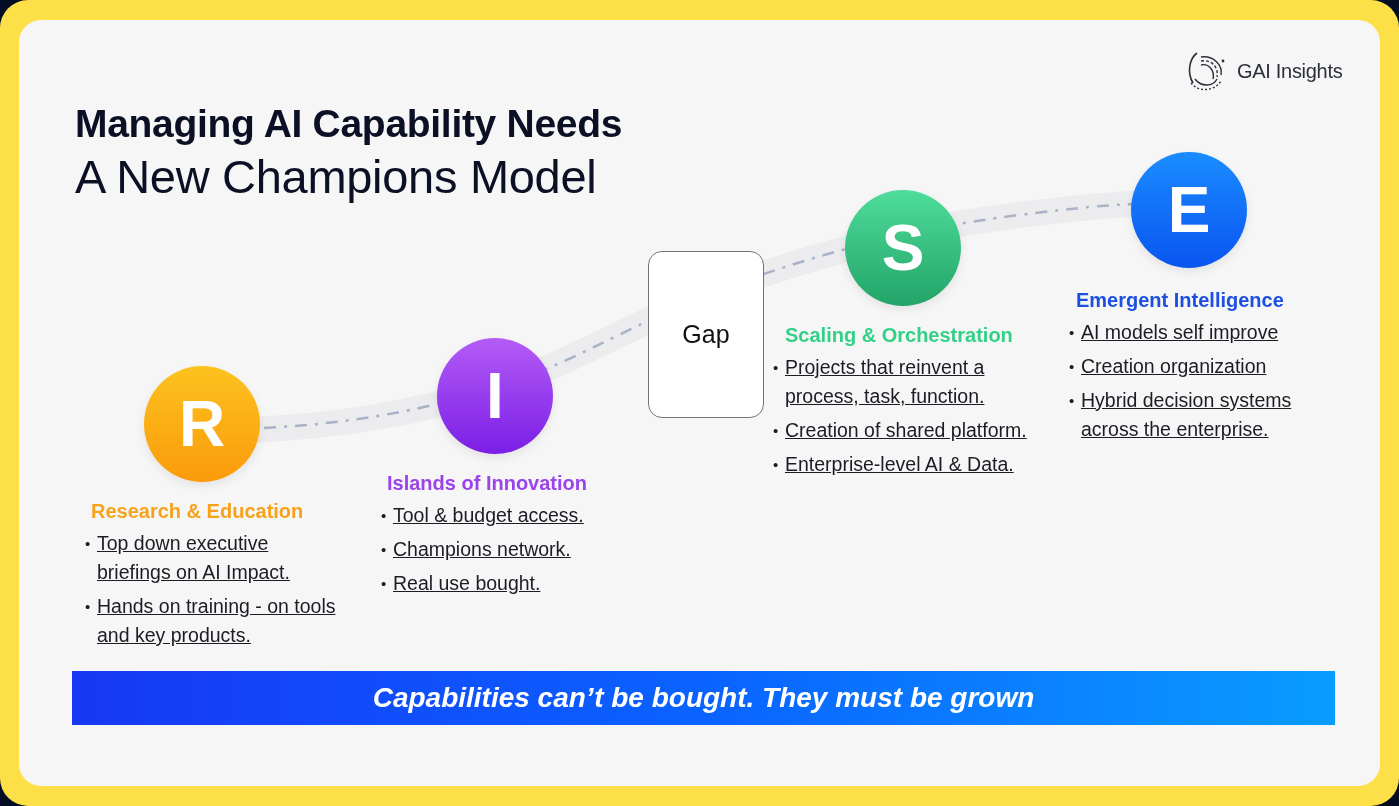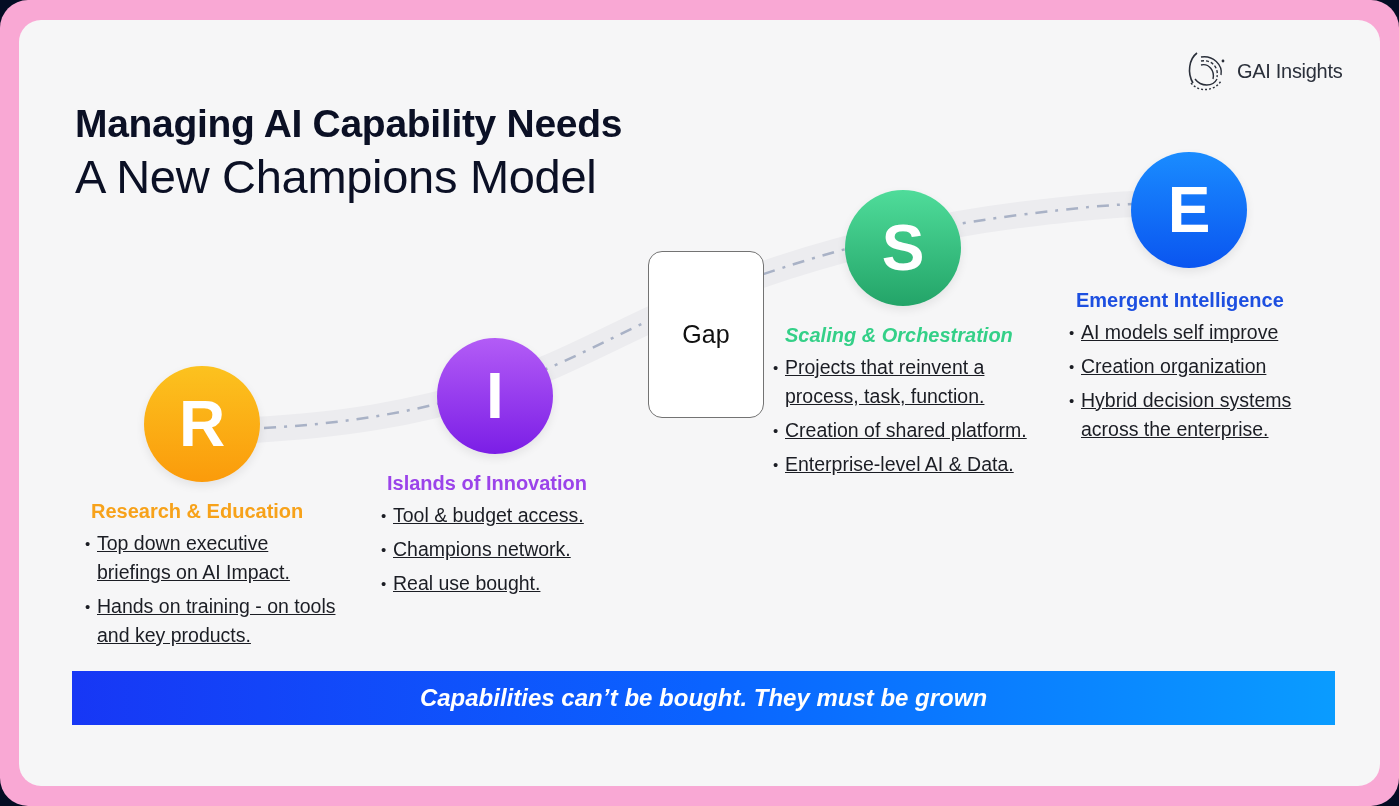--- a/index.html
+++ b/index.html
@@ -3,21 +3,21 @@
   <meta charset="utf-8">
   <style>
     * { margin: 0; padding: 0; box-sizing: border-box; }
     html, body {
       width: 1399px; height: 806px; overflow: hidden;
       background: #040d24;
       font-family: "Liberation Sans", sans-serif;
     }
     .frame {
       position: absolute; left: 0; top: 0; width: 1399px; height: 806px;
-      background: #f9a8d4; border-radius: 28px;
+      background: #fde047; border-radius: 28px;
     }
     .slide {
       position: absolute; left: 19px; top: 20px; width: 1361px; height: 766px;
       background: #f6f6f7; border-radius: 22px; overflow: hidden;
     }
     .logo {
       position: absolute; left: 1164px; top: 25px; height: 52px;
       display: flex; align-items: center;
     }
     .logo svg { width: 48px; height: 48px; }
@@ -55,28 +55,28 @@
       color: #1b1d24; margin-bottom: 5px; text-decoration: underline;
     }
     .stage li::before {
       content: "\2022"; position: absolute; left: 0; top: 0; font-size: 15px;
     }
     .s-r { left: 66px; top: 480px; width: 260px; }
     .s-r .stage-title { color: #f7a21a; padding-left: 6px; }
     .s-i { left: 362px; top: 452px; width: 240px; }
     .s-i .stage-title { color: #9b43ea; padding-left: 6px; }
     .s-s { left: 754px; top: 304px; width: 290px; }
-    .s-s .stage-title { color: #34d088; padding-left: 12px; font-style: italic; }
+    .s-s .stage-title { color: #34d088; padding-left: 12px; }
     .s-e { left: 1050px; top: 269px; width: 260px; }
     .s-e .stage-title { color: #1d4fe0; padding-left: 7px; }
     .banner {
       position: absolute; left: 53px; top: 651px; width: 1263px; height: 54px;
       background: linear-gradient(90deg, #1737f5 0%, #0a63ff 50%, #0a9cff 100%);
       display: flex; align-items: center; justify-content: center;
-      color: #fff; font-size: 24px; font-weight: 700; font-style: italic;
+      color: #fff; font-size: 28px; font-weight: 700; font-style: italic;
     }
   </style>
 </head>
 <body>
 
 <div class="frame">
   <div class="slide">
 
     <svg class="path-svg" viewBox="0 0 1361 766">
       <path d="M 235 410 C 320 405, 390 395, 470 370 S 620 300, 700 270 S 880 210, 1000 195 S 1120 185, 1180 183" fill="none" stroke="#ececef" stroke-width="26" stroke-linecap="round"></path>

